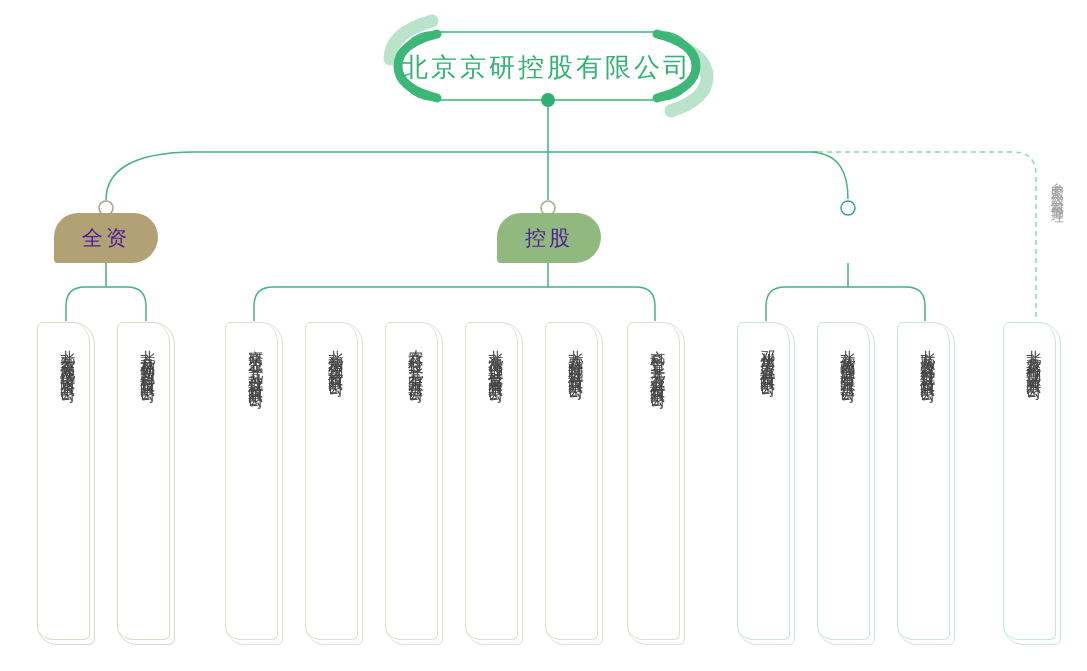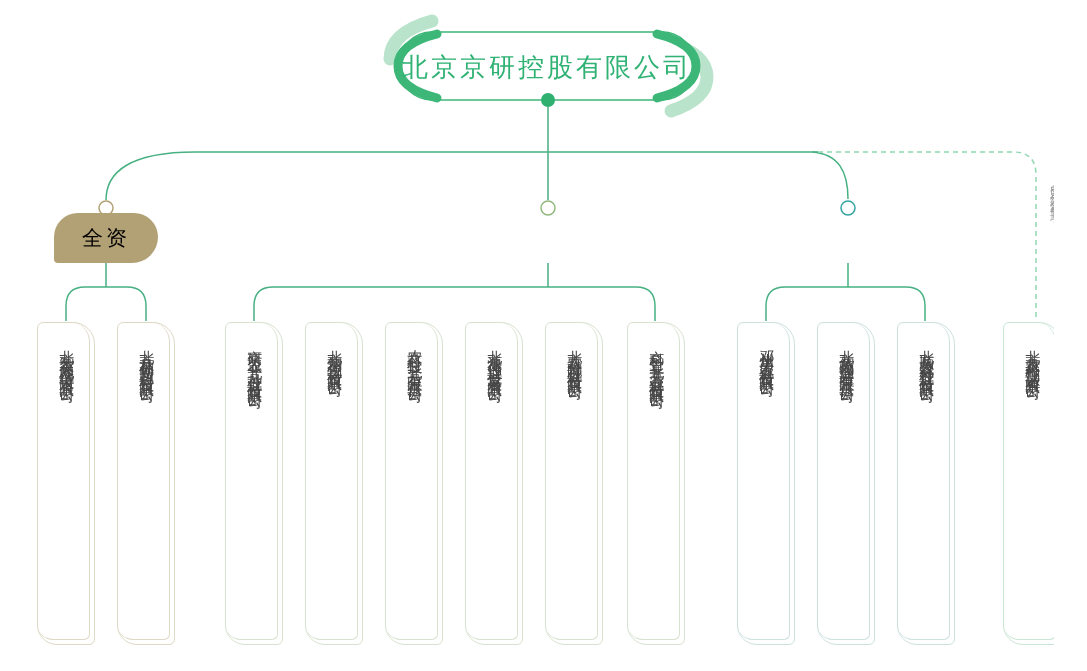--- a/index.html
+++ b/index.html
@@ -1,22 +1,22 @@
 <!DOCTYPE html>
 <html><head>
 <meta charset="utf-8">
 <style>
   html,body{margin:0;padding:0;background:#fff;}
   .canvas{position:relative;width:1054px;height:671px;background:#fff;overflow:hidden;
-          font-family:Liberation Serif, serif;}
+          font-family:Liberation Mono, monospace;padding-left:26px;}
   svg.wires{position:absolute;left:0;top:0;}
   .title{position:absolute;left:399px;top:50px;width:296px;text-align:center;
          font-size:26px;letter-spacing:3px;color:#2fb273;font-weight:500;white-space:nowrap;}
   .badge{position:absolute;top:213px;width:104px;height:50px;
-         border-radius:24px 24px 26px 4px;color:#000000;font-size:21px;letter-spacing:3px;
+         border-radius:24px 24px 26px 4px;color:#4c1d95;font-size:21px;letter-spacing:3px;
          display:flex;align-items:center;justify-content:center;}
   .b1{left:54px;background:#b3a176;}
   .b2{left:497px;background:#91b87e;}
   .b3{left:796px;background:#34a4a0;}
   .card{position:absolute;top:322px;width:58px;height:323px;background:#fff;
         border:1px solid;border-radius:6px 22px 6px 20px;
         display:flex;justify-content:center;padding-top:15px;box-sizing:border-box;}
   .card::after{content:"";position:absolute;top:-1px;left:-1px;right:4px;bottom:4px;
         border-right:1px solid;border-bottom:1px solid;border-color:inherit;
         border-radius:0 20px 6px 16px;pointer-events:none;}
@@ -61,20 +61,23 @@
     <circle cx="106" cy="208" r="7" fill="#fff" stroke="#b3a176" stroke-width="1.5"></circle>
     <circle cx="548" cy="208" r="7" fill="#fff" stroke="#91b87e" stroke-width="1.5"></circle>
     <circle cx="848" cy="208" r="7" fill="#fff" stroke="#34a4a0" stroke-width="1.5"></circle>
   </svg>
 
   <div class="title">北京京研控股有限公司</div>
 
   <div class="badge b1">
     <span>全资</span>
   </div>
+  <div class="badge b2">
+    <span>控股</span>
+  </div>
 
   <div class="card g1" style="left:37px">
     <span class="vtext">北京智农天地网络技术有限公司</span>
     </div>
   <div class="card g1" style="left:117px">
     <span class="vtext">北京京林创新园艺科技有限公司</span>
     </div>
 
   <div class="card g2" style="left:225px">
     <span class="vtext">京研益农（北京）种业科技有限公司</span>

